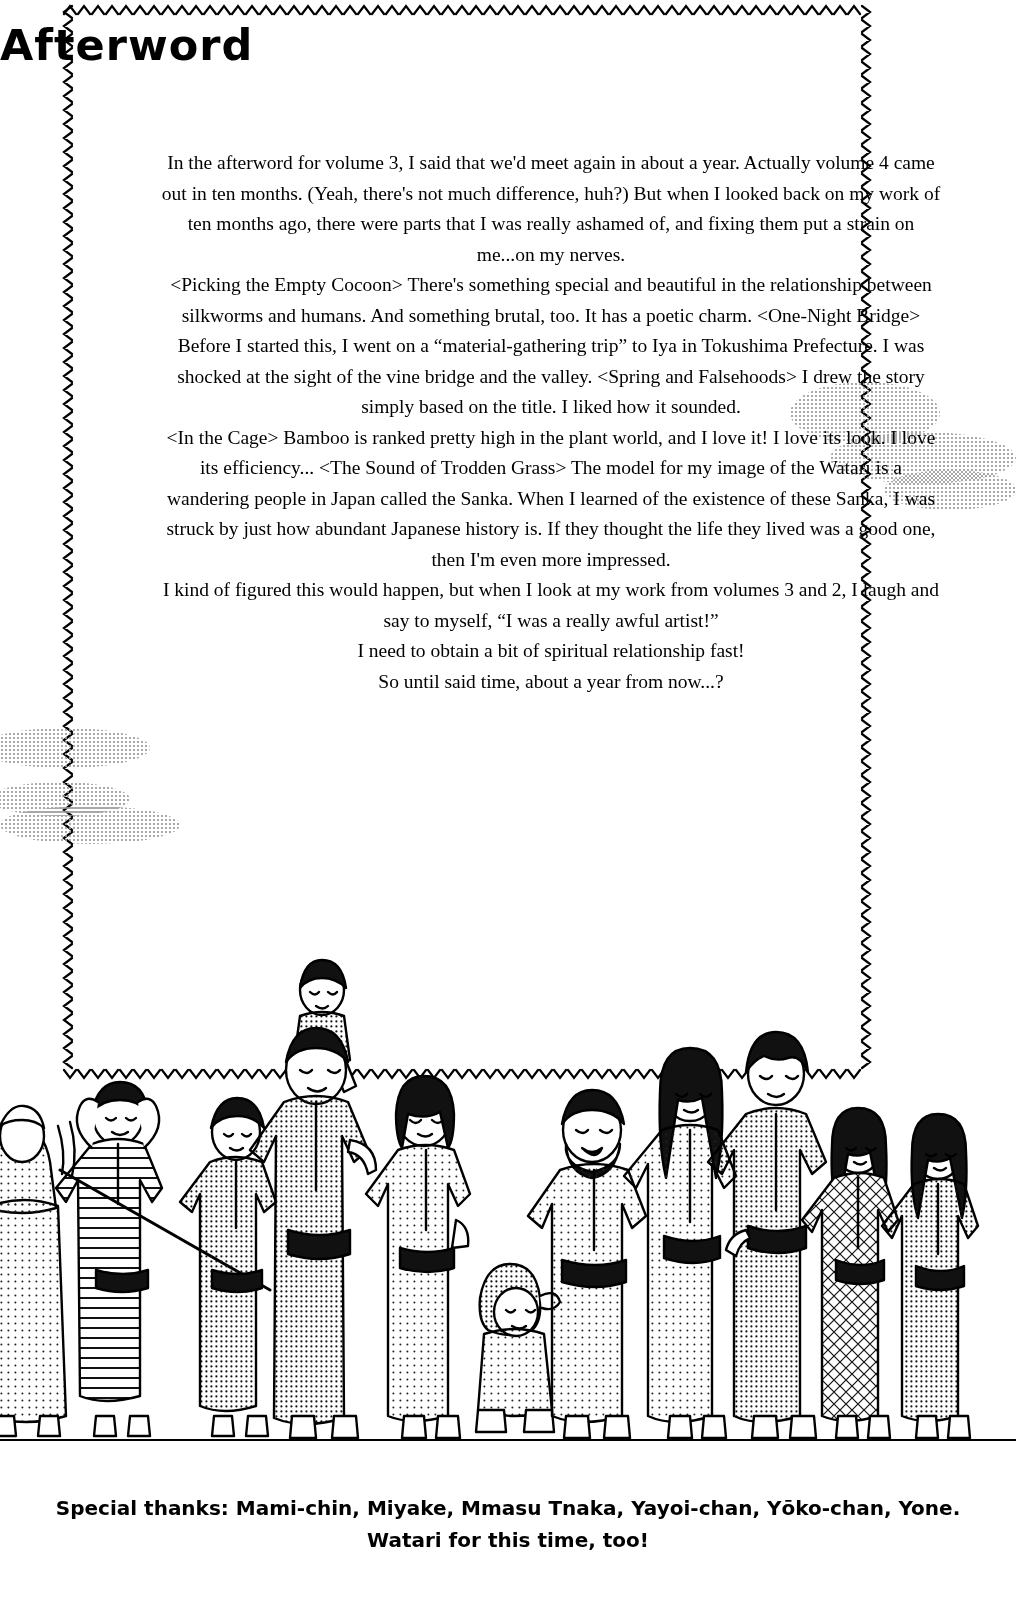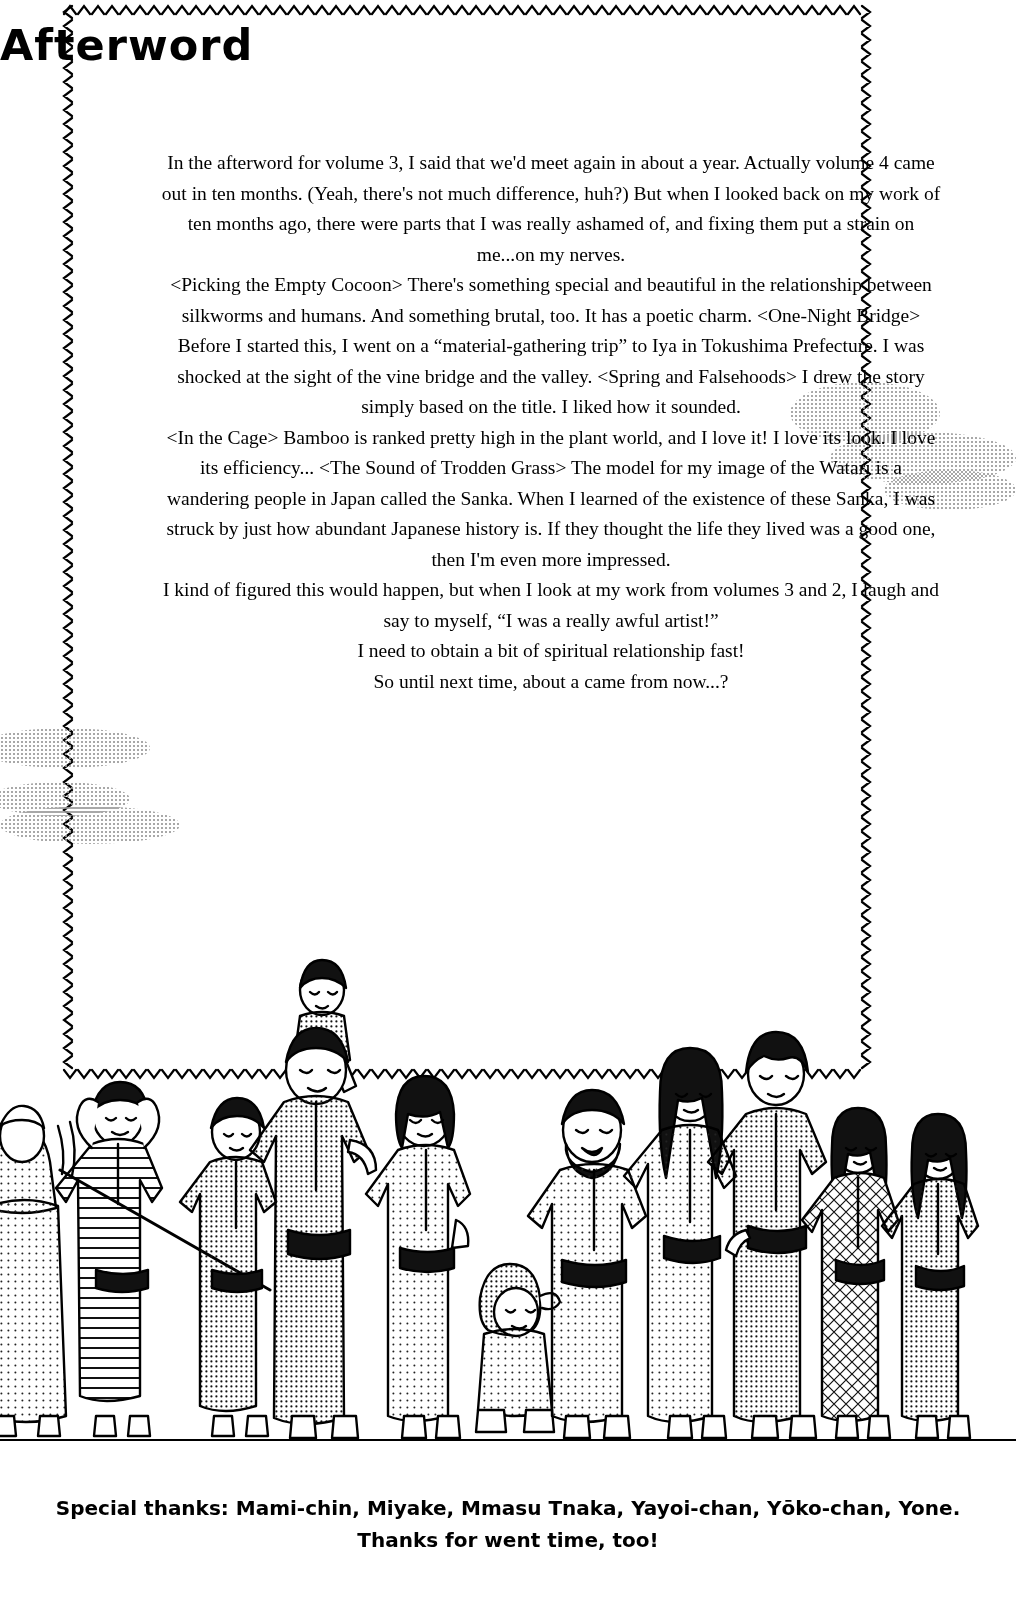--- a/index.html
+++ b/index.html
@@ -132,21 +132,21 @@
   <div class="blob blob-l3"></div>
 
   <div class="title">Afterword</div>
 
   <div class="body-text">
     <p class="para">In the afterword for volume 3, I said that we'd meet again in about a year. Actually volume 4 came out in ten months. (Yeah, there's not much difference, huh?) But when I looked back on my work of ten months ago, there were parts that I was really ashamed of, and fixing them put a strain on me...on my nerves.</p>
     <p class="para">&lt;Picking the Empty Cocoon&gt; There's something special and beautiful in the relationship between silkworms and humans. And something brutal, too. It has a poetic charm. &lt;One-Night Bridge&gt; Before I started this, I went on a “material-gathering trip” to Iya in Tokushima Prefecture. I was shocked at the sight of the vine bridge and the valley. &lt;Spring and Falsehoods&gt; I drew the story simply based on the title. I liked how it sounded.</p>
     <p class="para">&lt;In the Cage&gt; Bamboo is ranked pretty high in the plant world, and I love it! I love its look. I love its efficiency... &lt;The Sound of Trodden Grass&gt; The model for my image of the Watari is a wandering people in Japan called the Sanka. When I learned of the existence of these Sanka, I was struck by just how abundant Japanese history is. If they thought the life they lived was a good one, then I'm even more impressed.</p>
     <p class="para">I kind of figured this would happen, but when I look at my work from volumes 3 and 2, I laugh and say to myself, “I was a really awful artist!”</p>
     <p class="para">I need to obtain a bit of spiritual relationship fast!</p>
-    <p class="para">So until next time, about a came from now...?</p>
+    <p class="para">So until said time, about a year from now...?</p>
   </div>
 
   <div class="illustration">
     <svg width="1016" height="540" viewBox="0 0 1016 540" xmlns="http://www.w3.org/2000/svg">
       <defs>
         <pattern id="dots" width="5" height="5" patternUnits="userSpaceOnUse">
           <circle cx="1.4" cy="1.4" r="1.1" fill="#111"></circle>
         </pattern>
         <pattern id="dotsLight" width="7" height="7" patternUnits="userSpaceOnUse">
           <circle cx="1.4" cy="1.4" r="1.0" fill="#222"></circle>
@@ -309,16 +309,16 @@
           <path d="M950,486 l18,0 l2,22 l-22,0z" fill="#fff"></path>
         </g>
 
         <path d="M0,510 L1016,510" fill="none" stroke-width="2"></path>
       </g>
     </svg>
   </div>
 
   <div class="thanks">
     <div>Special thanks: Mami-chin, Miyake, Mmasu Tnaka, Yayoi-chan, Yōko-chan, Yone.</div>
-    <div>Thanks for went time, too!</div>
+    <div>Watari for this time, too!</div>
   </div>
 
 </div>
 
 </body></html>

